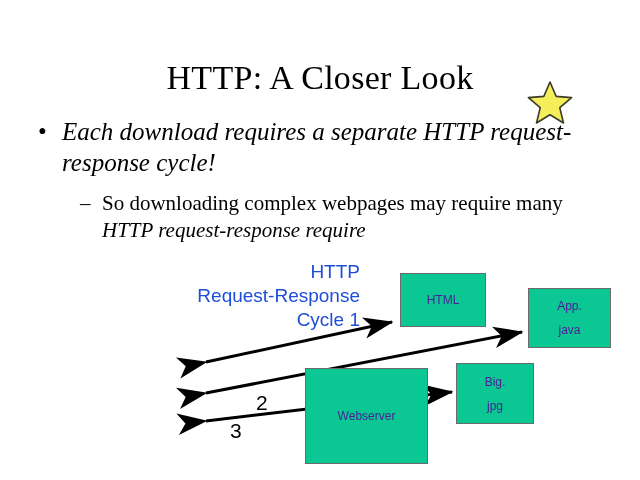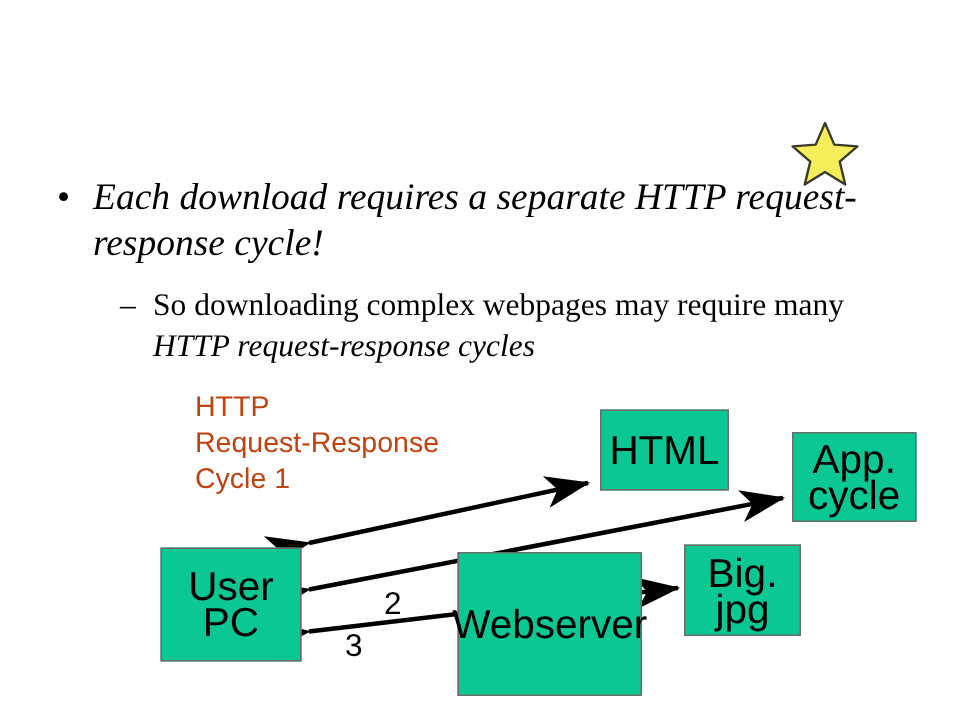--- a/index.html
+++ b/index.html
@@ -101,77 +101,78 @@
     width: 640px;
     height: 480px;
   }
 
   .node {
     position: absolute;
     background: #0ac794;
     border: 1px solid #6b6b6b;
     box-sizing: border-box;
     font-family: "Liberation Sans", "DejaVu Sans", sans-serif;
-    font-size: 27px;
+    font-size: 12px;
     line-height: 24px;
-    color: #000000;
+    color: #4c1d95;
     display: flex;
     align-items: center;
     justify-content: center;
     text-align: center;
     white-space: pre-line;
   }
 
   #node-html    { left: 400px; top: 273px; width: 86px;  height: 54px; }
   #node-appjava { left: 528px; top: 288px; width: 83px;  height: 60px; }
   #node-userpc  { left: 107px; top: 365px; width: 94px;  height: 76px; }
   #node-webserver { left: 305px; top: 368px; width: 123px; height: 96px; }
   #node-bigjpg  { left: 456px; top: 363px; width: 78px;  height: 61px; }
 
   .cycle-label {
     position: absolute;
     left: 130px;
     top: 260px;
     width: 230px;
-    text-align: left;
+    text-align: right;
     font-family: "Liberation Sans", "DejaVu Sans", sans-serif;
     font-size: 19px;
     line-height: 24px;
-    color: #c2410c;
+    color: #1d4ed8;
     white-space: pre-line;
   }
 
   .arrow-num {
     position: absolute;
     font-family: "Liberation Sans", "DejaVu Sans", sans-serif;
     font-size: 21px;
     line-height: 22px;
     color: #000000;
   }
   #num-2 { left: 256px; top: 392px; }
   #num-3 { left: 230px; top: 420px; }
 </style>
 </head>
 <body>
 
 <div id="slide">
 
+  <div id="slide-title">HTTP: A Closer Look</div>
 
   <svg id="star" viewBox="0 0 48 44">
     <polygon points="24,2 30.2,16.4 45.6,17.6 33.8,27.7 37.5,43 24,34.7 10.5,43 14.2,27.7 2.4,17.6 17.8,16.4" fill="#f5ee5a" stroke="#3b3b2a" stroke-width="1.6" stroke-linejoin="round"></polygon>
   </svg>
 
   <div class="bullet-l1">
     <span class="marker">•</span>
     <span class="btext">Each download requires a separate HTTP request-response cycle!</span>
   </div>
 
   <div class="bullet-l2">
     <span class="marker">–</span>
-    <span class="btext"><span>So downloading complex webpages may require many </span><span class="ital">HTTP request-response cycles</span></span>
+    <span class="btext"><span>So downloading complex webpages may require many </span><span class="ital">HTTP request-response require</span></span>
   </div>
 
   <div id="diagram">
 
     <svg id="arrow-layer" viewBox="0 0 640 480">
       <defs>
         <marker id="ah" markerWidth="11" markerHeight="11" refX="9.5" refY="4" orient="auto" markerUnits="strokeWidth">
           <path d="M0,0.4 L10,4 L0,7.6 L2.6,4 Z" fill="#000000"></path>
         </marker>
         <marker id="ah-start" markerWidth="11" markerHeight="11" refX="9.5" refY="4" orient="auto" markerUnits="strokeWidth">
@@ -186,24 +187,22 @@
       <line x1="206" y1="421" x2="452" y2="392" stroke="#000000" stroke-width="3" marker-start="url(#ah-start)" marker-end="url(#ah)"></line>
     </svg>
 
     <div class="cycle-label">HTTP
 Request-Response
 Cycle 1</div>
 
     <div class="node" id="node-html">HTML</div>
 
     <div class="node" id="node-appjava">App.
-cycle</div>
-
-    <div class="node" id="node-userpc">User
-PC</div>
+java</div>
+
 
     <div class="node" id="node-webserver">Webserver</div>
 
     <div class="node" id="node-bigjpg">Big.
 jpg</div>
 
     <div class="arrow-num" id="num-2">2</div>
     <div class="arrow-num" id="num-3">3</div>
   </div>
 

